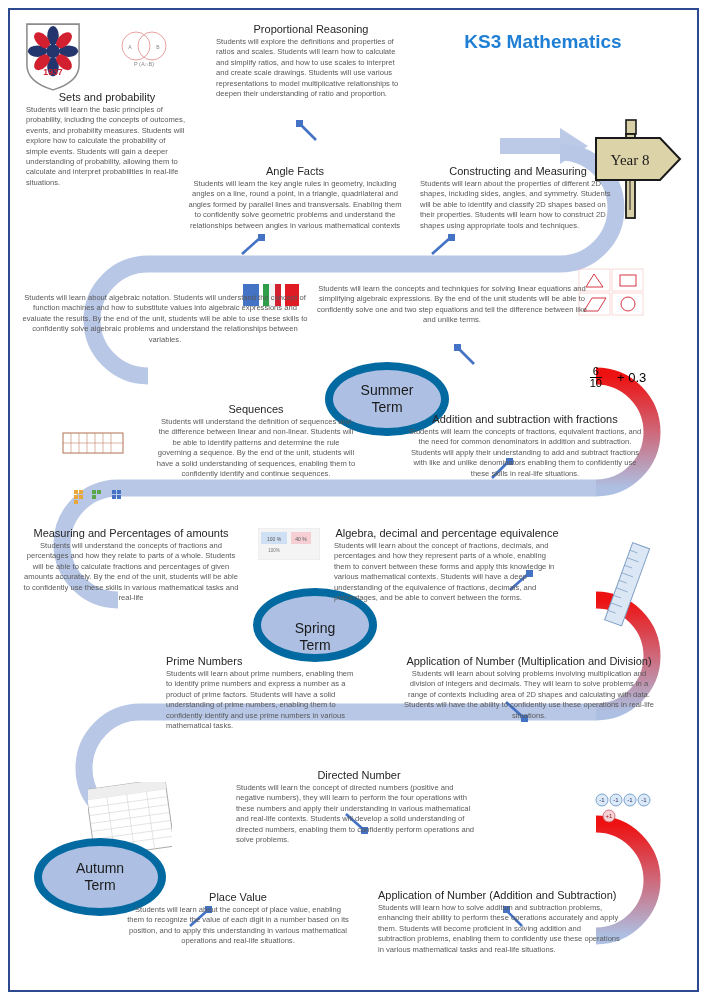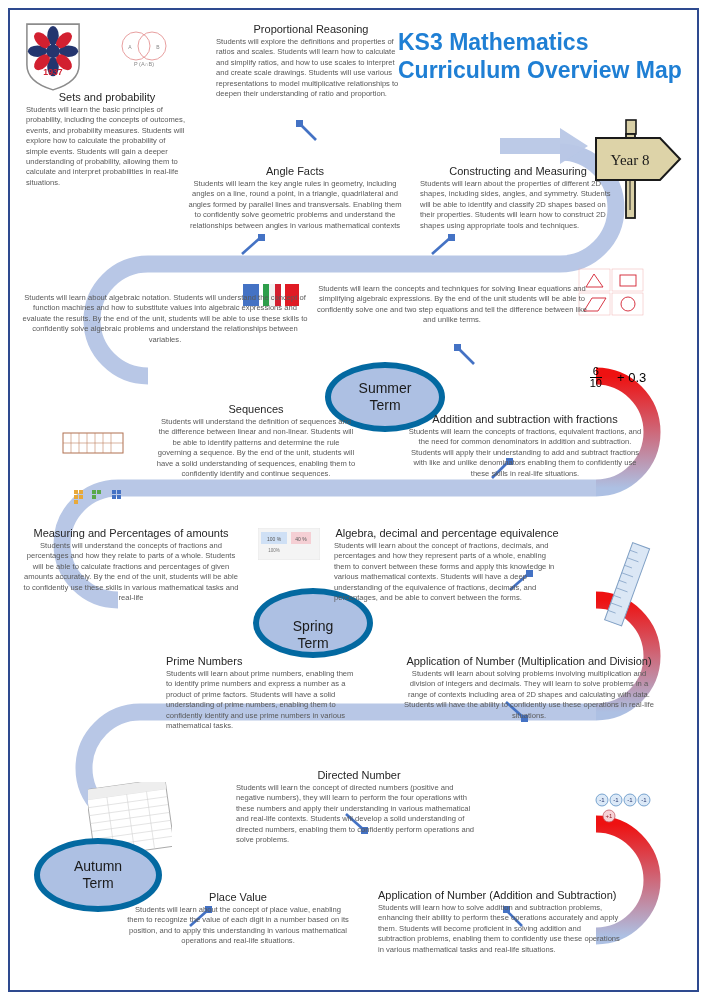--- a/index.html
+++ b/index.html
@@ -11,26 +11,26 @@
   
   .snake{position:absolute;pointer-events:none;}
 
   
   .blk{position:absolute;color:#595959;font-size:7.6px;line-height:10.4px;}
   .blk .hd{font-weight:normal;color:#262626;font-size:11px;line-height:11px;margin-bottom:2px;display:block;}
   .c{text-align:center;}
   .l{text-align:left;}
 
   
-  #title{position:absolute;left:398px;top:28px;width:290px;text-align:left;
-         color:#1f7fd4;font-weight:bold;font-size:23px;line-height:28px;}
+  #title{position:absolute;left:398px;top:28px;width:290px;text-align:center;
+         color:#1f7fd4;font-weight:bold;font-size:19px;line-height:28px;}
   #title span{display:block;white-space:nowrap;}
 
   
-  .term{position:absolute;border:6px solid #0369a1;background:#adc0e3;border-radius:50%;
+  .term{position:absolute;border:8px solid #0369a1;background:#adc0e3;border-radius:50%;
         display:flex;align-items:center;justify-content:center;text-align:center;
         color:#1a1a1a;font-size:14px;line-height:17px;}
 
   
   #crest{position:absolute;left:24px;top:22px;width:58px;height:70px;}
 
   
   #signpost{position:absolute;left:586px;top:112px;width:100px;height:110px;}
 
   
@@ -181,21 +181,20 @@
       <rect x="361" y="827" width="7" height="7"></rect>
       <rect x="205" y="906" width="7" height="7"></rect>
       <rect x="503" y="906" width="7" height="7"></rect>
     </g>
 
     <path d="M 500,138 L 560,138 L 560,128 L 588,146 L 560,164 L 560,154 L 500,154 Z" fill="#b8c7e6" opacity="0.95"></path>
   </svg>
 
   <div id="title">
     <span>KS3 Mathematics</span>
-    <span>Curriculum Overview Map</span>
   </div>
 
   <svg id="crest" viewBox="0 0 60 72">
     <path d="M3,2 H57 V44 Q57,62 30,70 Q3,62 3,44 Z" fill="#fff" stroke="#8c8c8c" stroke-width="1.6"></path>
     <g transform="translate(30,30)">
       <g fill="#24356e">
         <ellipse cx="0" cy="-16" rx="6" ry="10"></ellipse>
           <ellipse cx="0" cy="16" rx="6" ry="10"></ellipse>
         <ellipse cx="-16" cy="0" rx="10" ry="6"></ellipse>
           <ellipse cx="16" cy="0" rx="10" ry="6"></ellipse>

